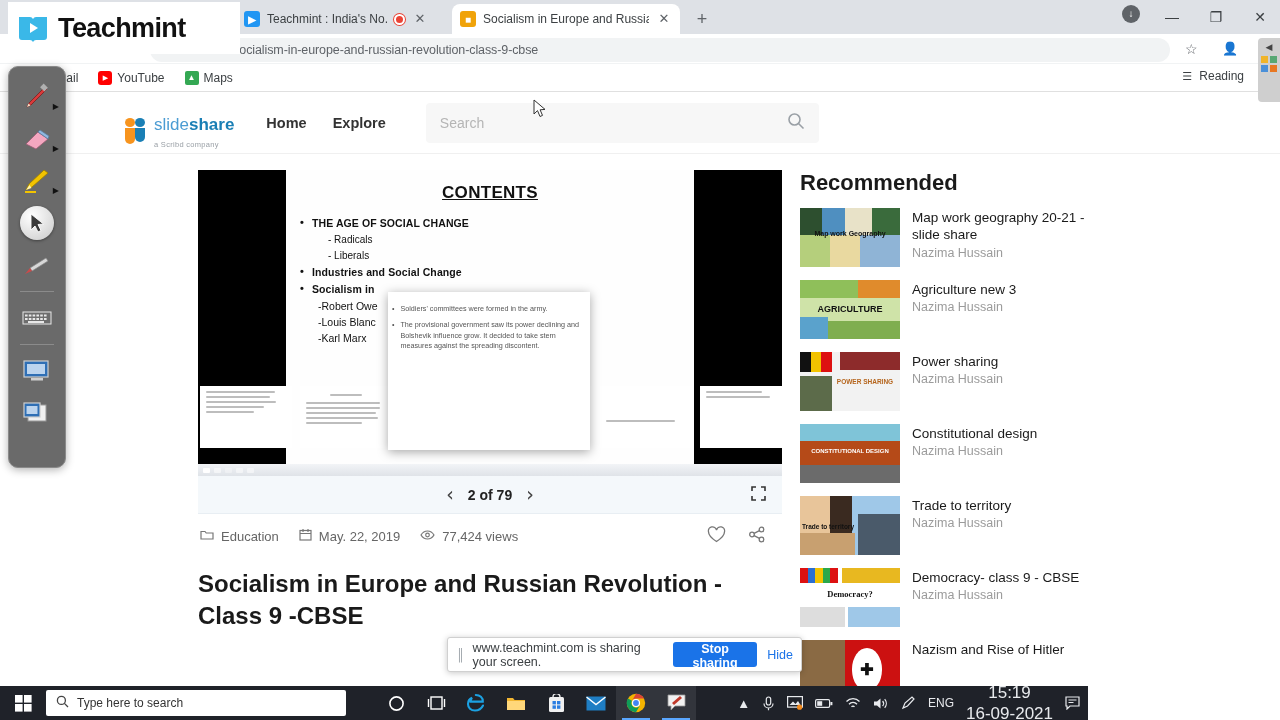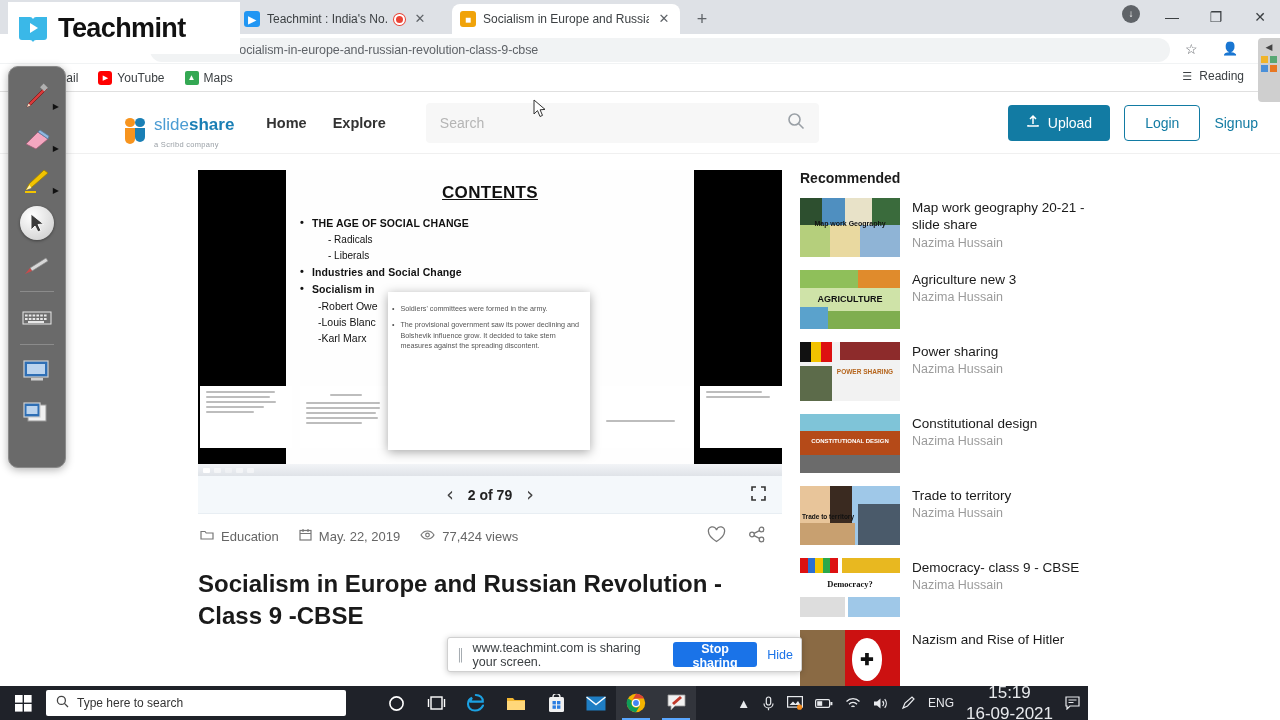--- a/index.html
+++ b/index.html
@@ -206,21 +206,21 @@
   .meta-icons { margin-left: auto; display: flex; gap: 22px; padding-right: 14px; }
   .meta-icons span { cursor: pointer; color: #666; font-size: 16px; }
 
   .deck-title {
     font-size: 24px; font-weight: 700; color: #1a1a1a; line-height: 1.32;
     margin-top: 10px; max-width: 560px;
   }
 
   
   .ss-side { margin-left: 18px; width: 300px; }
-  .rec-head { font-size: 14px; font-weight: 700; color: #1a1a1a; margin-bottom: 12px; }
+  .rec-head { font-size: 22px; font-weight: 700; color: #1a1a1a; margin-bottom: 12px; }
   .rec-item { display: flex; gap: 12px; margin-bottom: 13px; cursor: pointer; }
   .rec-thumb {
     width: 100px; height: 59px; flex: 0 0 100px; position: relative; overflow: hidden;
     background: #ddd;
   }
   .rec-meta { padding-top: 1px; }
   .rec-title { font-size: 13.5px; color: #1a1a1a; line-height: 1.28; }
   .rec-author { font-size: 12.5px; color: #9b9b9b; margin-top: 2px; }
 
   
@@ -390,32 +390,20 @@
         <a>Explore</a>
       </nav>
       <div class="ss-search">
         <input placeholder="Search" style="">
         <span>
           <svg width="18" height="18" viewBox="0 0 18 18" fill="none" stroke="#9aa0a6" stroke-width="1.6">
             <circle cx="7.5" cy="7.5" r="5.5"></circle>
               <line x1="11.5" y1="11.5" x2="16.5" y2="16.5"></line>
           </svg>
         </span>
-      </div>
-      <div class="ss-actions">
-        <button class="btn-upload">
-          <span>
-            <svg width="14" height="14" viewBox="0 0 14 14" fill="none" stroke="#fff" stroke-width="1.5">
-              <path d="M7 10V2M4 5l3-3 3 3M2 11v1h10v-1"></path>
-            </svg>
-          </span>
-          <span>Upload</span>
-        </button>
-        <button class="btn-login">Login</button>
-        <span class="link-signup">Signup</span>
       </div>
     </div>
 
     <div class="ss-body">
 
       <div class="ss-main">
 
         <div class="viewer">
           <div class="slide-white">
             <div class="slide-title">CONTENTS</div>

